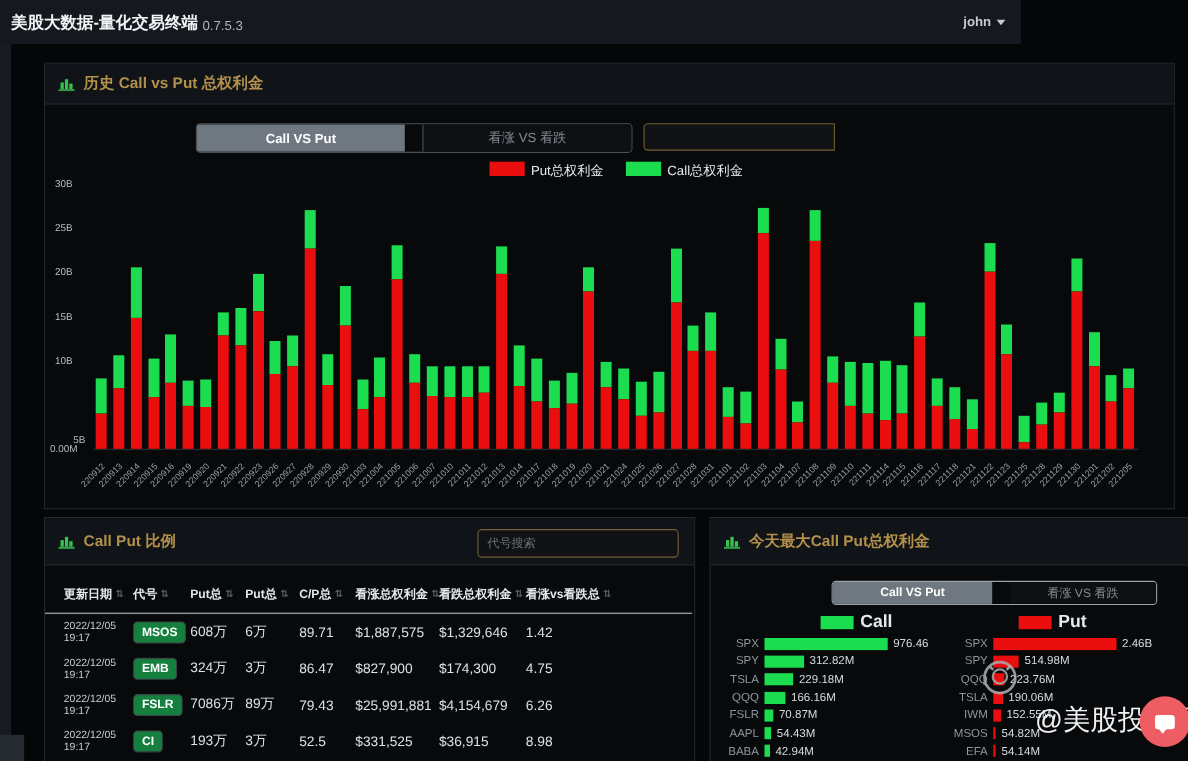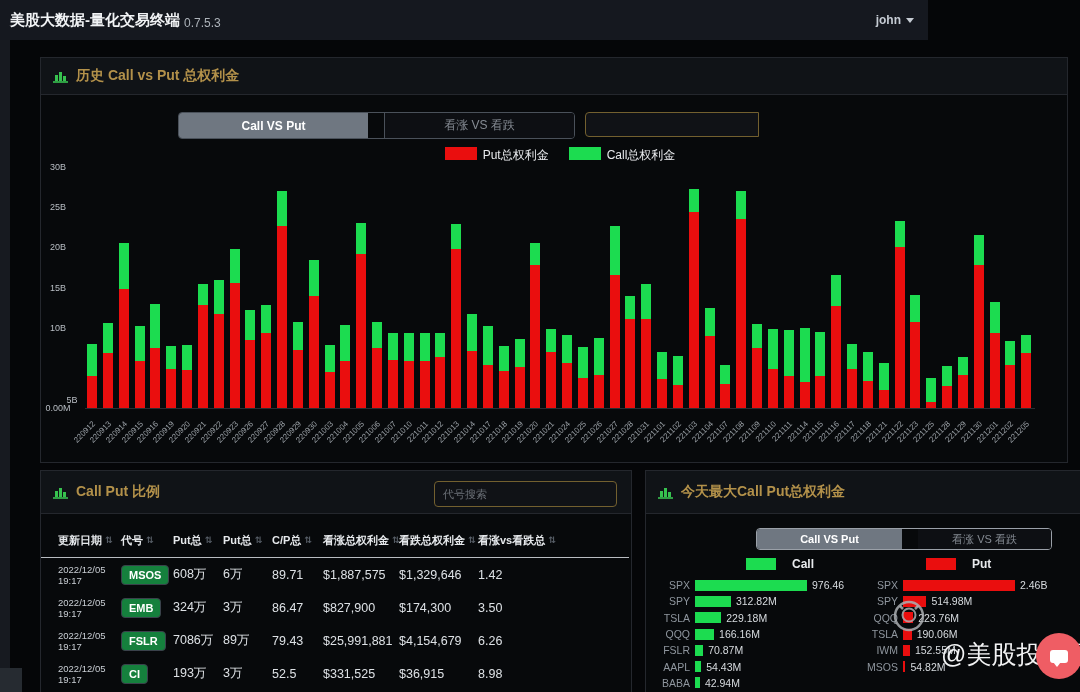--- a/index.html
+++ b/index.html
@@ -47,21 +47,21 @@
         padding-left:17px;height:33px;}
   .trow.head{height:34px;border-bottom:1px solid #b9bdc2;}
   .hcell{font-size:11px;font-weight:bold;color:#e6e9ec;display:flex;align-items:center;gap:3px;white-space:nowrap;}
   .sort{font-size:9px;color:#575e67;cursor:pointer;}
   .c-date{font-size:9.5px;color:#c9ced4;}
   .chip{display:inline-block;background:#15803d;border:1px solid #3a414b;border-radius:4px;color:#fff;
         font-size:11px;font-weight:bold;padding:3px 7px;cursor:pointer;}
   .c-num{font-size:12.5px;color:#dde1e5;white-space:nowrap;}
   
   .tp-tabs{position:absolute;left:110px;top:57px;width:294px;height:20px;border:1px solid #9aa0a8;}
-  .tp-legend{display:flex;align-items:center;gap:16px;font-size:12px;font-weight:bold;color:#e8eaed;position:absolute;top:86px;}
+  .tp-legend{display:flex;align-items:center;gap:6px;font-size:16px;font-weight:bold;color:#e8eaed;position:absolute;top:86px;}
   .hlist{position:absolute;top:106px;width:212px;display:flex;flex-direction:column;}
   .hrow{display:flex;align-items:center;height:16.3px;gap:5px;}
   .hsym{width:38px;text-align:right;font-size:10.5px;color:#8f969e;flex:0 0 auto;}
   .hbar{height:11px;flex:0 0 auto;}
   .hval{font-size:10.5px;color:#d7dbdf;white-space:nowrap;}
   
   .watermark{position:absolute;left:893px;top:600px;width:190px;pointer-events:none;z-index:9;}
   .wm-row{display:flex;align-items:center;gap:6px;}
   .wm-community{font-size:34px;font-weight:bold;color:rgba(160,164,168,0.85);letter-spacing:1px;white-space:nowrap;}
   .wm-site{font-size:25px;color:#f2f3f4;margin-top:6px;margin-left:48px;white-space:nowrap;}
@@ -486,21 +486,21 @@
           <div class="c-num">1.42</div>
         </div>
         <div class="trow">
           <div class="c-date">2022/12/05 19:17</div>
           <div class=""><span class="chip">EMB</span></div>
           <div class="c-num">324万</div>
           <div class="c-num">3万</div>
           <div class="c-num">86.47</div>
           <div class="c-num">$827,900</div>
           <div class="c-num">$174,300</div>
-          <div class="c-num">3.50</div>
+          <div class="c-num">4.75</div>
         </div>
         <div class="trow">
           <div class="c-date">2022/12/05 19:17</div>
           <div class=""><span class="chip">FSLR</span></div>
           <div class="c-num">7086万</div>
           <div class="c-num">89万</div>
           <div class="c-num">79.43</div>
           <div class="c-num">$25,991,881</div>
           <div class="c-num">$4,154,679</div>
           <div class="c-num">6.26</div>
@@ -604,20 +604,25 @@
         <div class="hrow">
           <div class="hsym">IWM</div>
           <div class="hbar" style="width: 6.94537px; background: rgb(234, 14, 14);"></div>
           <div class="hval">152.55M</div>
         </div>
         <div class="hrow">
           <div class="hsym">MSOS</div>
           <div class="hbar" style="width: 2.49587px; background: rgb(234, 14, 14);"></div>
           <div class="hval">54.82M</div>
         </div>
+        <div class="hrow">
+          <div class="hsym">EFA</div>
+          <div class="hbar" style="width: 2.46491px; background: rgb(234, 14, 14);"></div>
+          <div class="hval">54.14M</div>
+        </div>
       </div>
   </div>
 
   <div class="watermark">
     <div class="wm-row">
       <svg width="32" height="32" viewBox="0 0 32 32">
         <circle cx="16" cy="16" r="14" fill="none" stroke="rgba(170,174,178,0.85)" stroke-width="2.5"></circle>
         <circle cx="16" cy="15" r="6.5" fill="none" stroke="rgba(170,174,178,0.85)" stroke-width="2"></circle>
         <path d="M10 9 l-3 -3 M22 9 l3 -3" stroke="rgba(170,174,178,0.85)" stroke-width="2.5" fill="none"></path>
       </svg>

